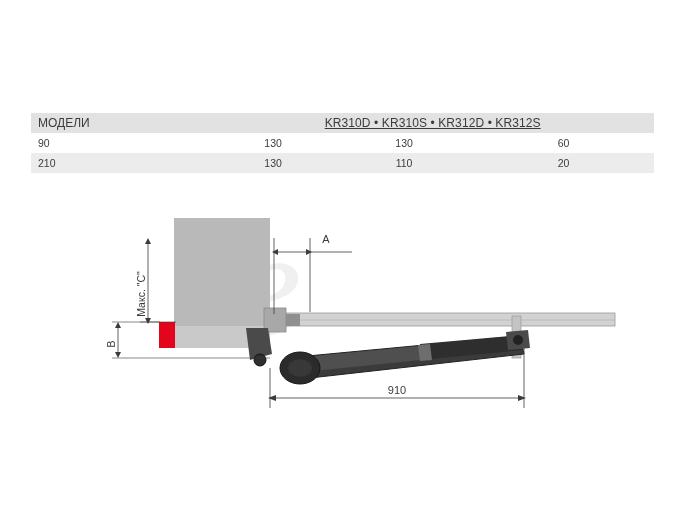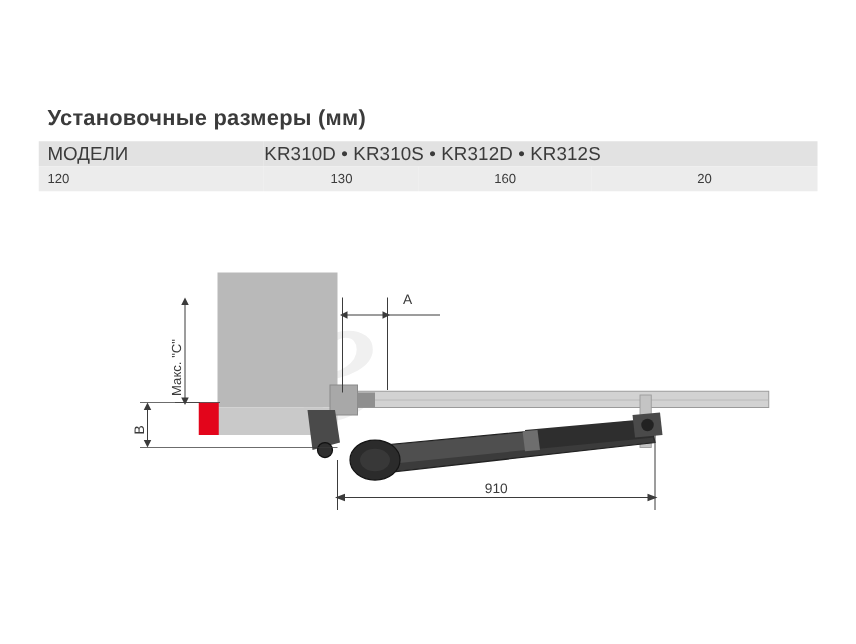--- a/index.html
+++ b/index.html
@@ -40,21 +40,21 @@
     color: #3b3b3b;
   }
   #spec-table td {
     padding: 0;
     height: 20px;
     vertical-align: middle;
   }
   .row-head td {
     background: #e2e2e2;
     height: 17px;
-    font-size: 15px;
+    font-size: 12px;
     color: #3b3b3b;
   }
   .row-sub td {
     background: #e2e2e2;
     height: 21px;
   }
   .row-data-a td {
     background: #ffffff;
     height: 23px;
   }
@@ -63,23 +63,24 @@
     height: 23px;
   }
   .cell-label {
     padding-left: 7px !important;
     text-align: left;
   }
   .cell-center {
     text-align: center;
   }
   .models-head {
-    text-align: left;
+    text-align: center;
     font-size: 10.5px;
     letter-spacing: 0.1px;
+    text-decoration: underline;
   }
   .cell-red {
     background: #e3051b !important;
     color: #ffffff;
     text-align: center;
     font-weight: bold;
     font-size: 10.5px;
   }
   .col-a { width: 125px; }
   .col-b { width: 140px; }
@@ -121,32 +122,37 @@
     font-family: "Liberation Sans", sans-serif;
     font-size: 11px;
     fill: #3b3b3b;
   }
 </style>
 </head>
 <body>
 
 <div id="page">
 
-  <div id="title">Установочные размеры (мм)</div>
 
   <table id="spec-table">
     <tbody>
         <tr class="row-head">
       <td class="cell-label col-label">МОДЕЛИ</td>
       <td class="models-head" colspan="3">KR310D • KR310S • KR312D • KR312S</td>
     </tr>
+    <tr class="row-data-a">
+      <td class="cell-label col-label">90</td>
+      <td class="cell-center col-a">130</td>
+      <td class="cell-center col-b">130</td>
+      <td class="cell-center col-c">60</td>
+    </tr>
     <tr class="row-data-b">
-      <td class="cell-label col-label">120</td>
+      <td class="cell-label col-label">210</td>
       <td class="cell-center col-a">130</td>
-      <td class="cell-center col-b">160</td>
+      <td class="cell-center col-b">110</td>
       <td class="cell-center col-c">20</td>
     </tr>
   </tbody>
     </table>
 
   <svg id="watermark" viewBox="0 0 260 240">
     <text class="wm-text" x="10" y="185">e</text>
   </svg>
 
   <div id="drawing">

